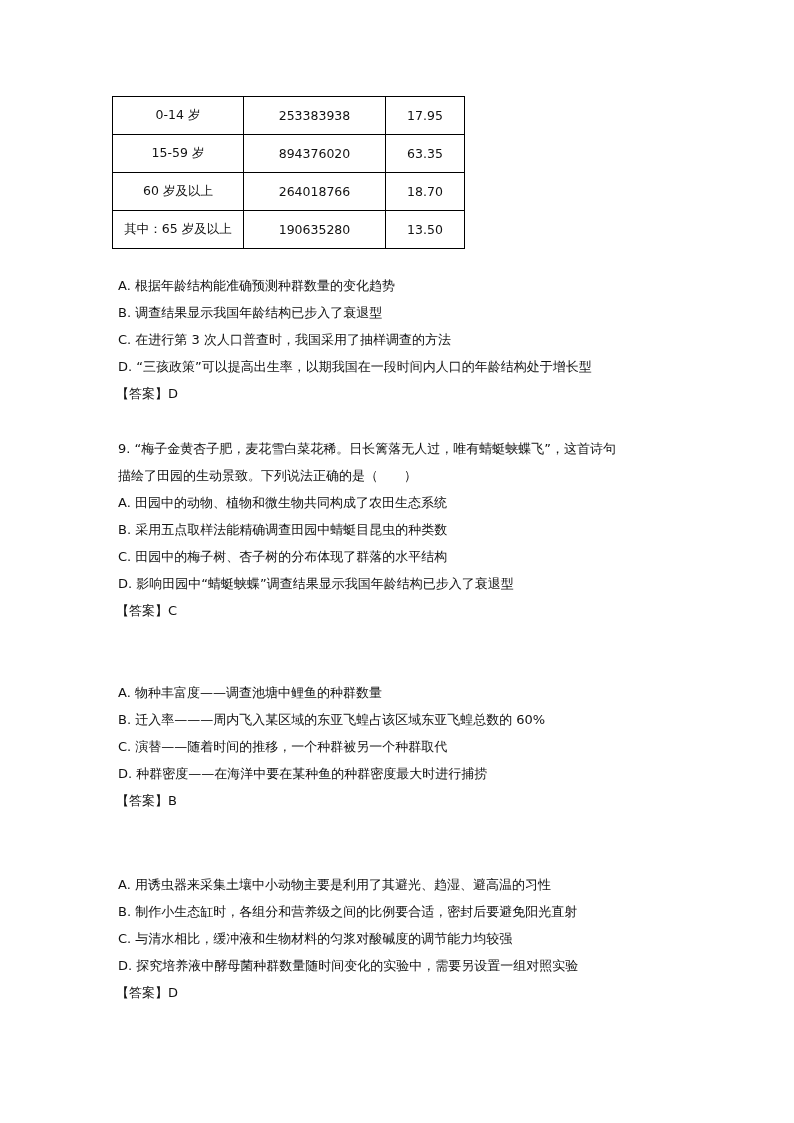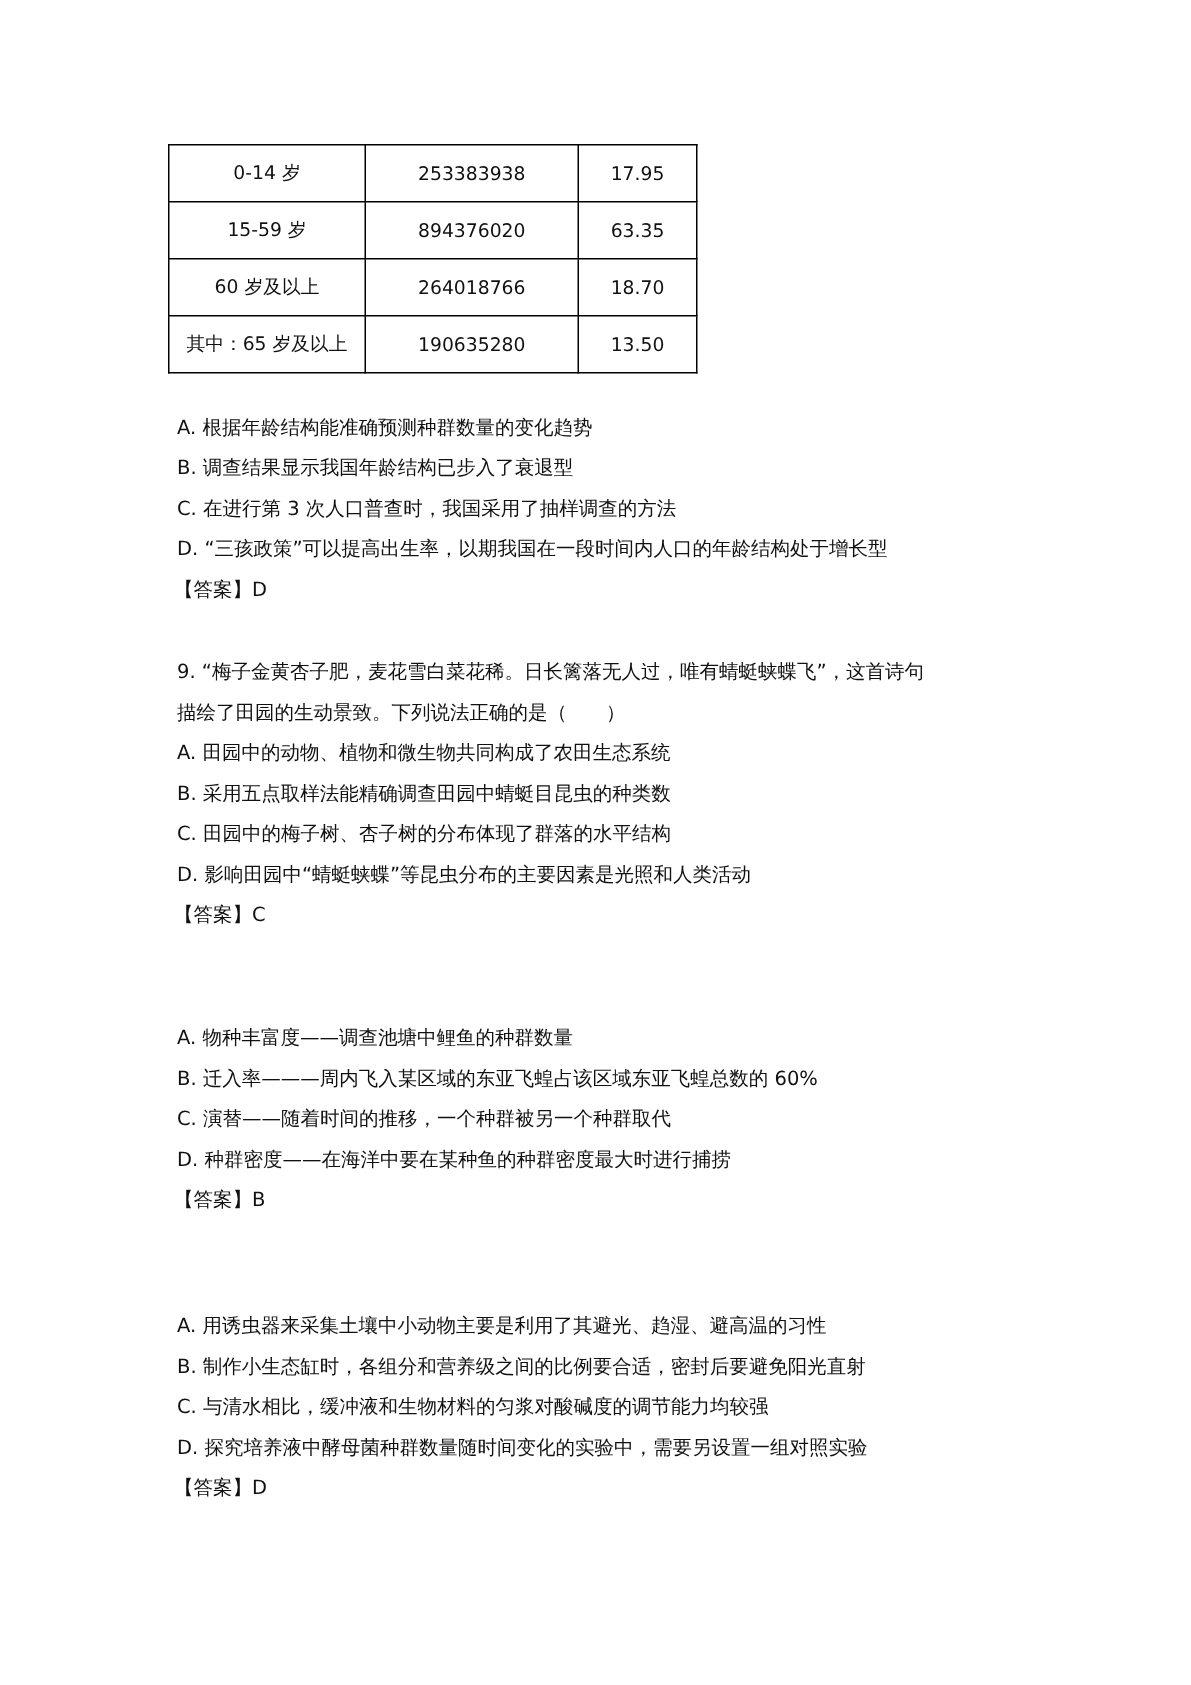--- a/index.html
+++ b/index.html
@@ -56,21 +56,21 @@
   <div class="line" style="top:304px">B. 调查结果显示我国年龄结构已步入了衰退型</div>
   <div class="line" style="top:331px">C. 在进行第 3 次人口普查时，我国采用了抽样调查的方法</div>
   <div class="line" style="top:358px">D. “三孩政策”可以提高出生率，以期我国在一段时间内人口的年龄结构处于增长型</div>
   <div class="line ans" style="top:385px">【答案】D</div>
 
   <div class="line" style="top:440px">9. “梅子金黄杏子肥，麦花雪白菜花稀。日长篱落无人过，唯有蜻蜓蛱蝶飞”，这首诗句</div>
   <div class="line" style="top:467px">描绘了田园的生动景致。下列说法正确的是（　　）</div>
   <div class="line" style="top:494px">A. 田园中的动物、植物和微生物共同构成了农田生态系统</div>
   <div class="line" style="top:548px">C. 田园中的梅子树、杏子树的分布体现了群落的水平结构</div>
   <div class="line" style="top:521px">B. 采用五点取样法能精确调查田园中蜻蜓目昆虫的种类数</div>
-  <div class="line" style="top:575px">D. 影响田园中“蜻蜓蛱蝶”等昆虫分布的主要因素是光照和人类活动</div>
+  <div class="line" style="top:575px">D. 影响田园中“蜻蜓蛱蝶”调查结果显示我国年龄结构已步入了衰退型</div>
   <div class="line ans" style="top:602px">【答案】C</div>
 
   <div class="line" style="top:684px">A. 物种丰富度——调查池塘中鲤鱼的种群数量</div>
   <div class="line" style="top:711px">B. 迁入率———周内飞入某区域的东亚飞蝗占该区域东亚飞蝗总数的 60%</div>
   <div class="line" style="top:738px">C. 演替——随着时间的推移，一个种群被另一个种群取代</div>
   <div class="line" style="top:765px">D. 种群密度——在海洋中要在某种鱼的种群密度最大时进行捕捞</div>
   <div class="line ans" style="top:792px">【答案】B</div>
 
   <div class="line" style="top:903px">B. 制作小生态缸时，各组分和营养级之间的比例要合适，密封后要避免阳光直射</div>
   <div class="line" style="top:876px">A. 用诱虫器来采集土壤中小动物主要是利用了其避光、趋湿、避高温的习性</div>

